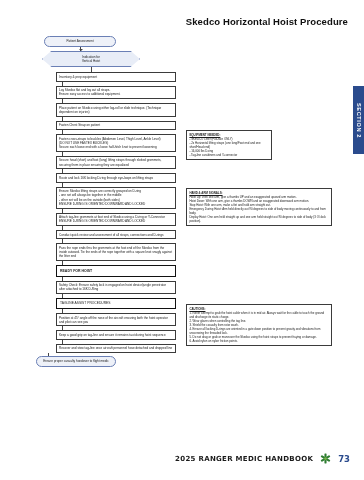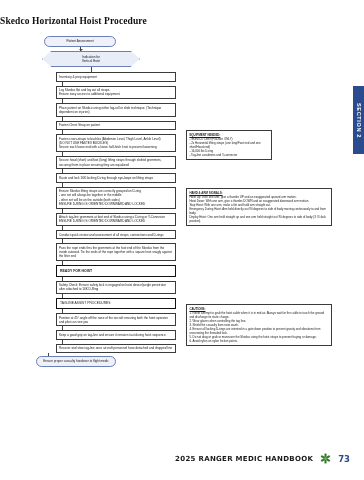--- a/index.html
+++ b/index.html
@@ -8,24 +8,24 @@
     background:#ffffff;
     font-family:"Liberation Sans", sans-serif;
     overflow:hidden;
     position:relative;
   }
   .page{position:absolute;inset:0;background:#fff;}
 
   
   .title{
     position:absolute;left:0;right:16px;top:16px;
-    text-align:left;
+    text-align:right;
     font-size:9.5px;font-weight:bold;color:#101010;
     letter-spacing:.1px;
-    font-family:Liberation Serif, serif;
+    font-family:Liberation Sans, sans-serif;
   }
 
   
   .section-tab{
     position:absolute;right:0;top:86px;
     width:11px;height:68px;
     background:#2a4b8d;
     color:#fff;
     display:flex;align-items:center;justify-content:center;
   }

